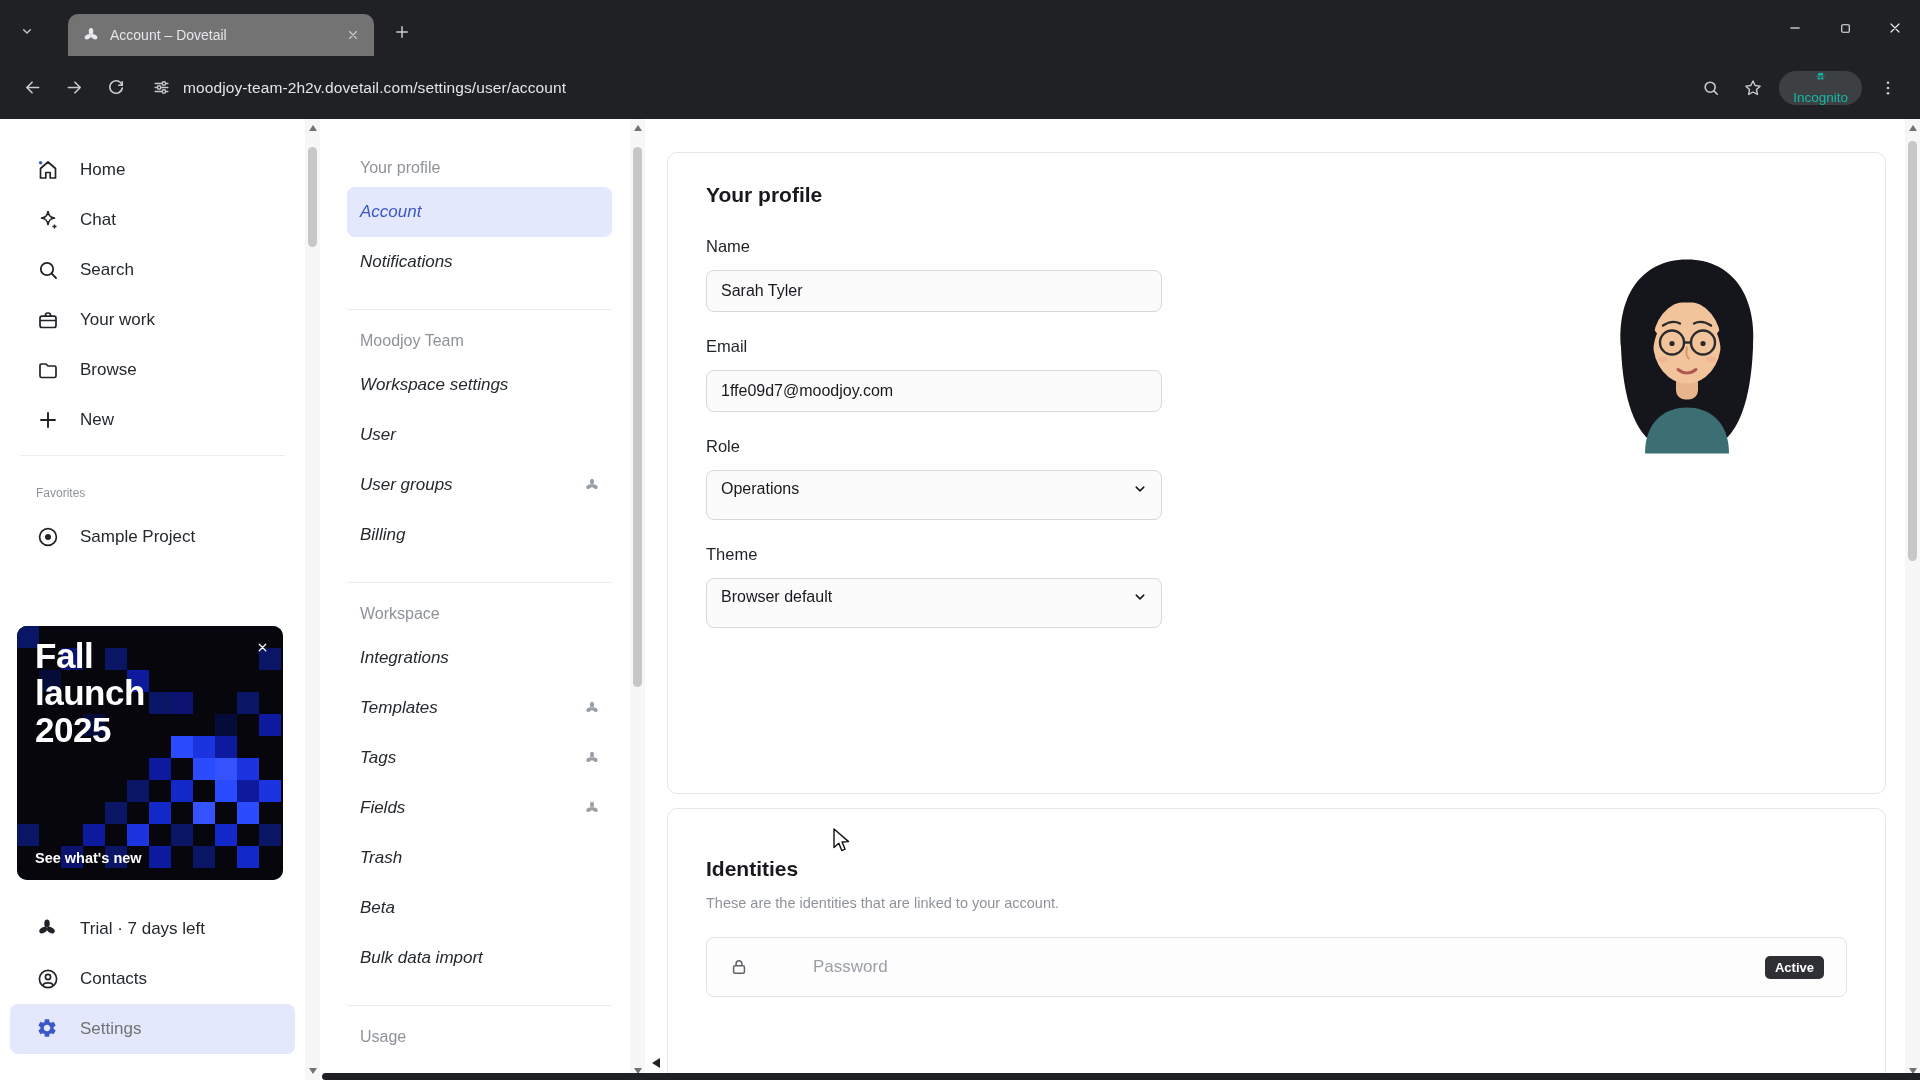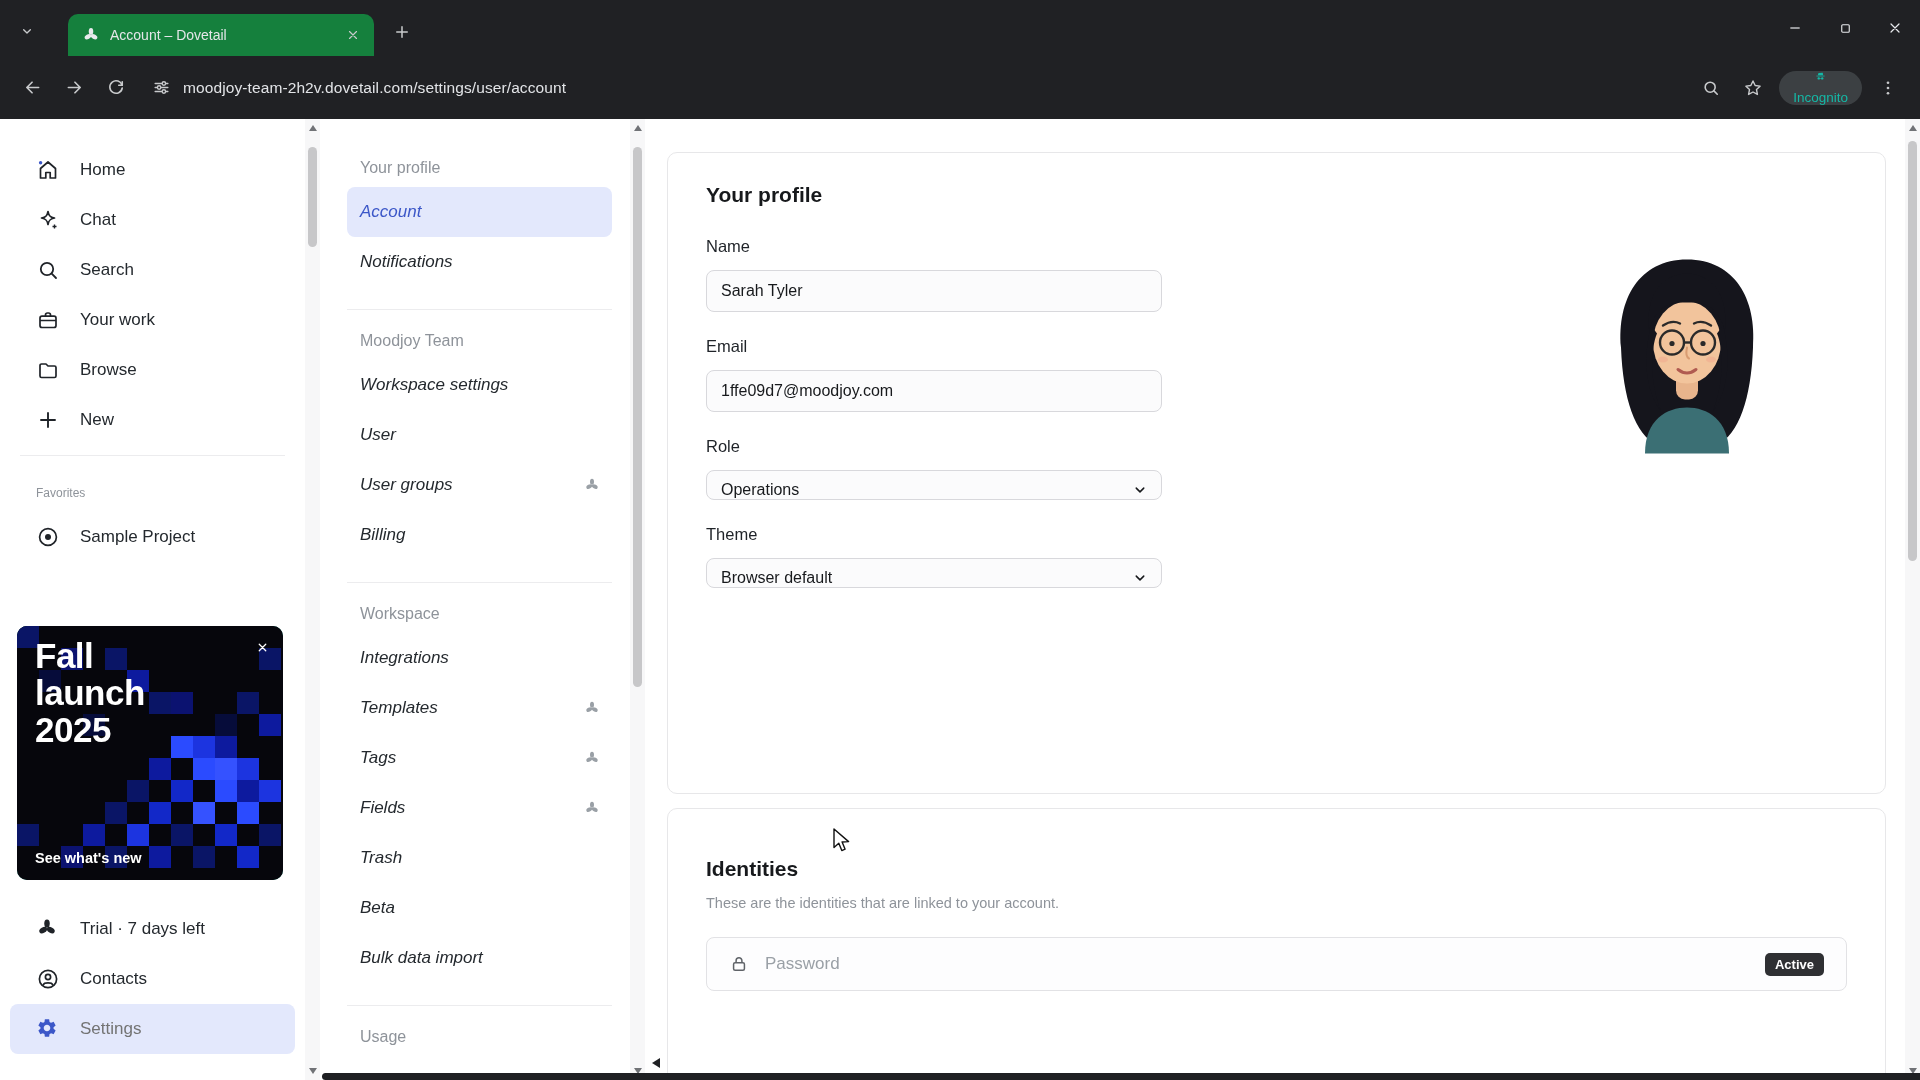--- a/index.html
+++ b/index.html
@@ -5,21 +5,21 @@
   * { margin:0; padding:0; box-sizing:border-box; }
   html,body { width:1920px; height:1080px; overflow:hidden; }
   body { font-family:"Liberation Sans", sans-serif; background:#ffffff; position:relative; }
   svg { display:block; }
   button { font-family:inherit; background:none; border:none; cursor:pointer; }
 
   
   .chrome { position:absolute; top:0; left:0; right:0; height:119px; background:#202124; }
   .tabstrip { height:56px; display:flex; align-items:flex-end; padding-left:10px; position:relative; }
   .tab-search { width:30px; height:30px; margin:0 0 10px 2px; border-radius:8px; display:flex; align-items:center; justify-content:center; color:#c8cacc; }
-  .tab { margin-left:26px; width:306px; height:42px; background:#15803d; border-radius:10px 10px 0 0; display:flex; align-items:center; padding:0 10px 0 14px; gap:10px; }
+  .tab { margin-left:26px; width:306px; height:42px; background:#737373; border-radius:10px 10px 0 0; display:flex; align-items:center; padding:0 10px 0 14px; gap:10px; }
   .tab-title { flex:1; font-size:14px; color:#e4e6e9; white-space:nowrap; overflow:hidden; }
   .tab-close { width:22px; height:22px; border-radius:50%; display:flex; align-items:center; justify-content:center; color:#c8cacc; }
   .newtab { width:32px; height:32px; margin:0 0 8px 12px; border-radius:50%; display:flex; align-items:center; justify-content:center; color:#c8cacc; }
   .win-controls { position:absolute; right:0; top:0; height:56px; display:flex; }
   .win-btn { width:50px; height:56px; display:flex; align-items:center; justify-content:center; color:#e8eaed; }
   .toolbar { height:63px; display:flex; align-items:center; padding:0 12px 0 12px; gap:2px;justify-content:flex-end; }
   .tool-btn { width:40px; height:40px; border-radius:50%; display:flex; align-items:center; justify-content:center; color:#c8cacc; }
   .omnibox { flex:1; height:44px; display:flex; align-items:center; gap:12px; padding:0 8px 0 14px; border-radius:22px; }
   .url { font-size:15.5px; color:#e2e4e7; letter-spacing:0.1px; }
   .incog-pill { height:34px; border-radius:17px; background:#3c4043; display:flex; align-items:center; gap:8px; padding:0 14px; margin:0 4px; color:#14b8a6;flex-direction:column; }
@@ -50,27 +50,27 @@
   .badge-icon { margin-left:auto; width:16px; height:16px; color:#9aa0a6; flex:none; }
 
   
   .content { position:absolute; left:645px; right:15px; top:119px; bottom:0; background:#fff; padding:33px 19px 0 22px; overflow:hidden; }
   .card { background:#fff; border:1px solid #e7e7e9; border-radius:10px; }
   .profile-card { height:642px; padding:30px 38px; position:relative; }
   .card h2 { font-size:21px; font-weight:700; color:#17191c; margin-bottom:30px; }
   .field { margin-bottom:25px; width:456px; }
   .field label { display:block; font-size:16.5px; color:#1f2328; margin-bottom:14px; }
   .tinput { width:456px; height:42px; border:1px solid #d8d8dc; border-radius:8px; background:#fbfbfc; font-size:16px; color:#17191c; padding:0 14px; font-family:inherit; }
-  .tselect { width:456px; height:30px; border:1px solid #d8d8dc; border-radius:8px; background:#fbfbfc; font-size:16px; color:#17191c; padding:0 12px 0 14px; display:flex; align-items:flex-end; justify-content:space-between; cursor:pointer; }
+  .tselect { width:456px; height:50px; border:1px solid #d8d8dc; border-radius:8px; background:#fbfbfc; font-size:16px; color:#17191c; padding:0 12px 12px 14px; display:flex; align-items:center; justify-content:space-between; cursor:pointer; }
   .avatar { position:absolute; top:92px; right:98px; width:200px; height:215px; }
 
   .identities-card { margin-top:14px; height:280px; padding:48px 38px 0; }
   .identities-card h2 { margin-bottom:14px; }
   .muted { font-size:14.5px; color:#8e939a; margin-bottom:26px; }
-  .identity-row { height:54px; border:1px solid #e2e2e5; border-radius:8px; background:#fdfdfe; display:flex; align-items:center; padding:0 22px; cursor:pointer; }
+  .identity-row { height:60px; border:1px solid #e2e2e5; border-radius:8px; background:#fdfdfe; display:flex; align-items:center; padding:0 22px; cursor:pointer;gap:48px; }
   .id-label { margin-left:16px; font-size:17px; color:#9aa0a6; }
   .status-badge { margin-left:auto; background:#2f3033; color:#fff; font-size:13px; font-weight:700; padding:4px 10px; border-radius:5px; }
 
   
   .vscroll { position:absolute; top:119px; bottom:0; width:15px; background:#f7f7f8; }
   .vs-thumb { position:absolute; left:3px; width:9px; border-radius:5px; background:#c7c7c9; cursor:pointer; }
   .tri-up, .tri-down { position:absolute; left:50%; transform:translateX(-50%); width:0; height:0; border-left:4px solid transparent; border-right:4px solid transparent; cursor:pointer; }
   .tri-up { top:6px; border-bottom:6px solid #707276; }
   .tri-down { bottom:6px; border-top:6px solid #707276; }
   .hband { position:absolute; left:322px; right:0; bottom:0; height:7px; background:#1f2023; border-radius:4px 0 0 4px; cursor:pointer; }

